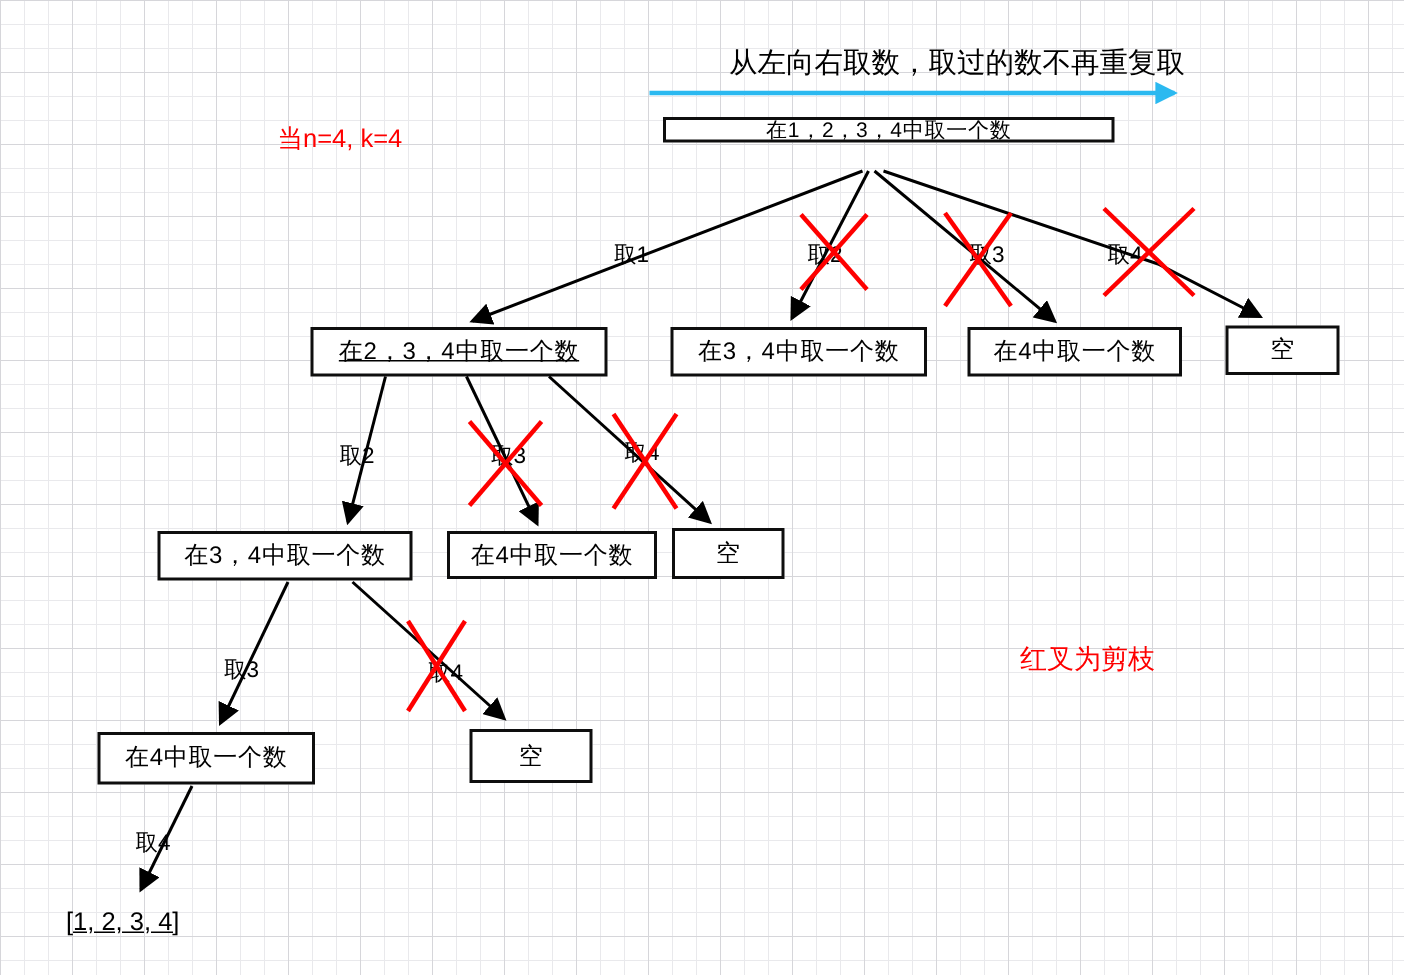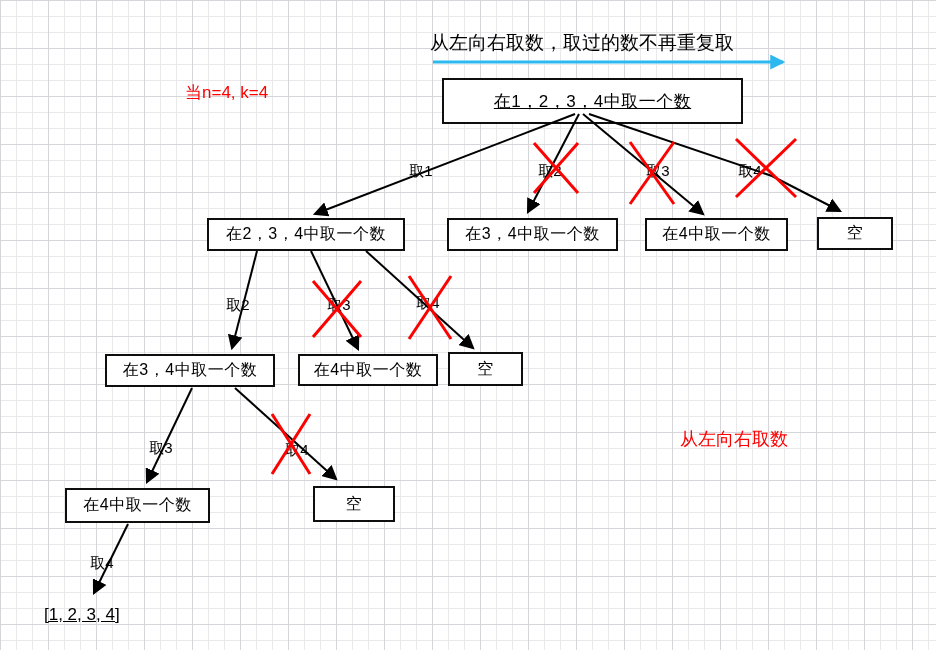--- a/index.html
+++ b/index.html
@@ -16,41 +16,41 @@
   .node{
     position:absolute;box-sizing:border-box;border:2px solid #0e0e0e;background:#fff;
     display:flex;align-items:center;justify-content:center;
     font-size:16px;color:#000;z-index:2;white-space:nowrap;letter-spacing:.5px;
   }
   .edge-label{
     position:absolute;transform:translate(-50%,-50%);font-size:15px;color:#000;
     z-index:3;white-space:nowrap;line-height:1;
   }
   .free-text{position:absolute;z-index:3;white-space:nowrap;line-height:1.2;}
-  .header-text{font-size:19px;color:#000;text-align:left;}
+  .header-text{font-size:19px;color:#000;text-align:right;}
   .red-text{color:#fe0000;font-size:17px;text-align:center;}
   .result-text{font-size:17px;color:#000;text-decoration:underline;}
   svg.overlay{position:absolute;left:0;top:0;z-index:4;pointer-events:none;}
 </style>
 </head>
 <body>
 
 <div class="canvas">
 
   <div class="free-text header-text" style="left:430px;top:32px;width:360px;">从左向右取数，取过的数不再重复取</div>
 
   <div class="free-text red-text" style="left:185px;top:83px;">当n=4, k=4</div>
 
-  <div class="free-text red-text" style="left:680px;top:429px;font-size:18px;">从左向右取数</div>
+  <div class="free-text red-text" style="left:680px;top:429px;font-size:18px;">红叉为剪枝</div>
 
   <div class="free-text result-text" style="left:44px;top:605px;">[1, 2, 3, 4]</div>
 
-  <div class="node" style="left:442px;top:78px;width:301px;height:46px;font-size:17px;text-decoration:underline;">在1，2，3，4中取一个数</div>
+  <div class="node" style="left:442px;top:78px;width:301px;height:17px;font-size:14px;">在1，2，3，4中取一个数</div>
 
-  <div class="node" style="left:207px;top:218px;width:198px;height:33px;">在2，3，4中取一个数</div>
+  <div class="node" style="left:207px;top:218px;width:198px;height:33px;text-decoration:underline;">在2，3，4中取一个数</div>
   <div class="node" style="left:447px;top:218px;width:171px;height:33px;">在3，4中取一个数</div>
   <div class="node" style="left:645px;top:218px;width:143px;height:33px;">在4中取一个数</div>
   <div class="node" style="left:817px;top:217px;width:76px;height:33px;">空</div>
 
   <div class="node" style="left:105px;top:354px;width:170px;height:33px;">在3，4中取一个数</div>
   <div class="node" style="left:298px;top:354px;width:140px;height:32px;">在4中取一个数</div>
   <div class="node" style="left:448px;top:352px;width:75px;height:34px;">空</div>
 
   <div class="node" style="left:65px;top:488px;width:145px;height:35px;">在4中取一个数</div>
   <div class="node" style="left:313px;top:486px;width:82px;height:36px;">空</div>

